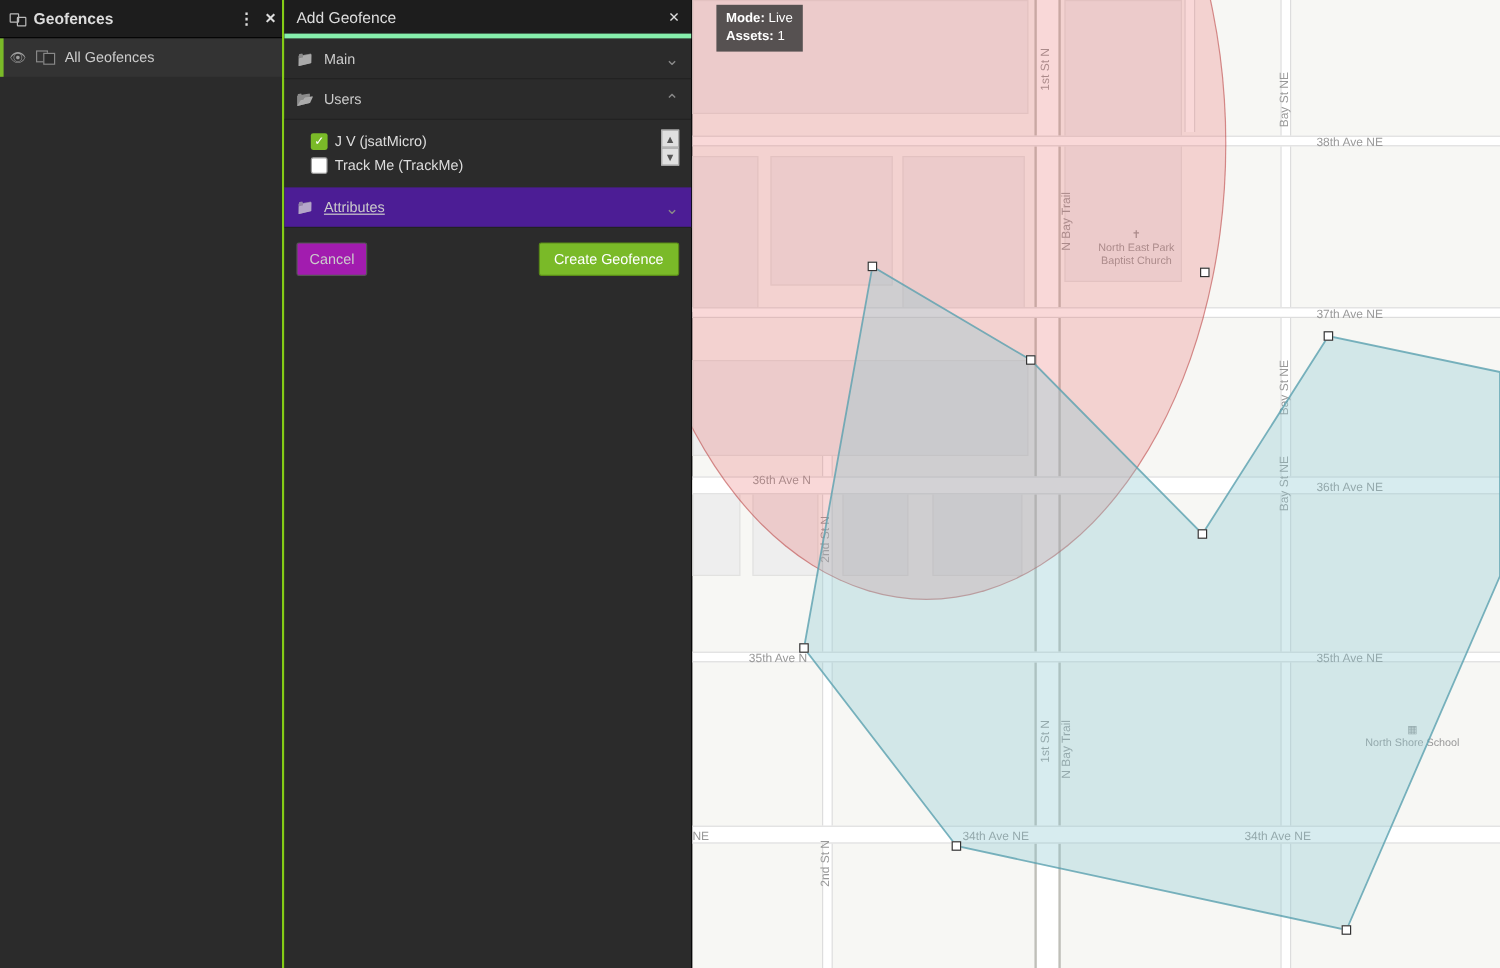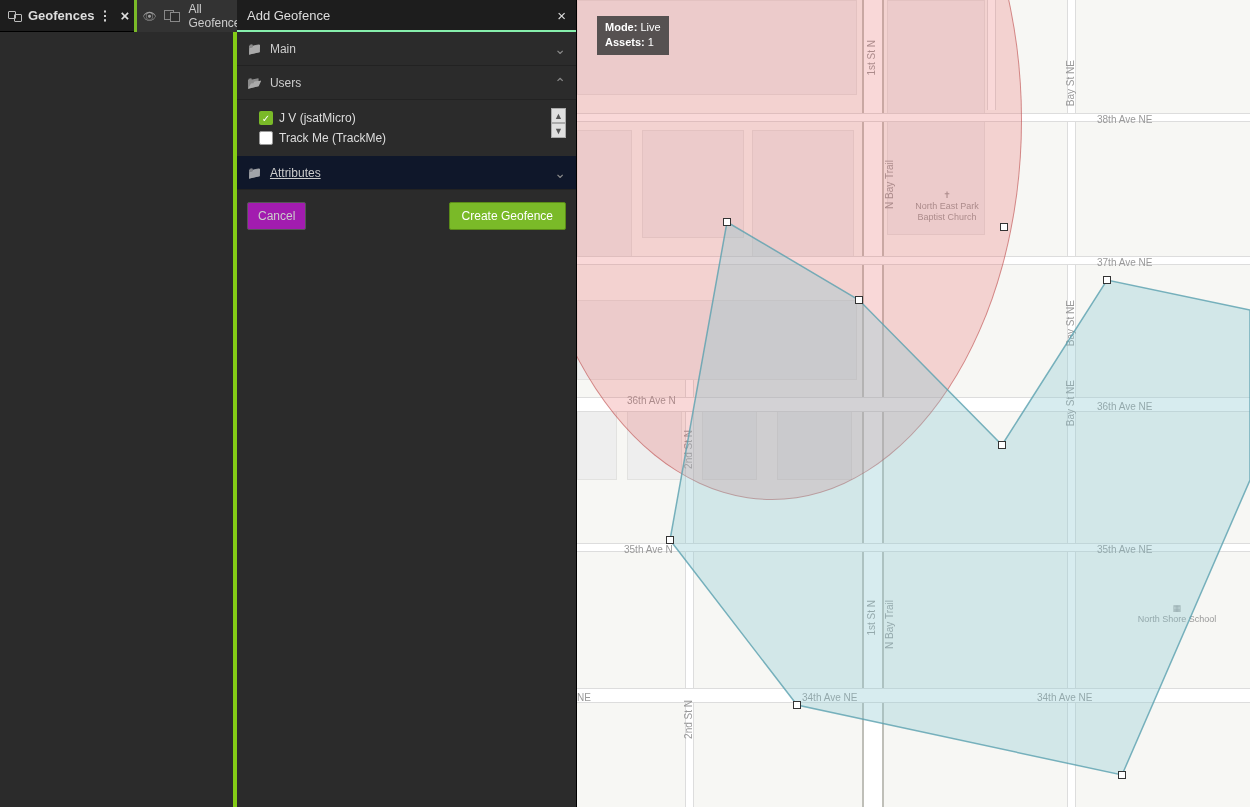--- a/index.html
+++ b/index.html
@@ -1,63 +1,63 @@
 <!DOCTYPE html>
 <html><head>
 <meta charset="utf-8">
 <style>
 * { margin: 0; padding: 0; box-sizing: border-box; font-family: Arial, sans-serif; }
 body { width: 1250px; height: 807px; overflow: hidden; display: flex; background: #1a1a1a; }
 
 
-.panel-left { width: 237px; background: #2b2b2b; border-right: 4px solid #84cc16; display: flex; flex-direction: row; }
+.panel-left { width: 237px; background: #2b2b2b; border-right: 2px solid #84cc16; display: flex; flex-direction: column; }
 .panel-left-header { height: 32px; background: #1d1d1d; display: flex; align-items: center; padding: 0 8px; color: #ddd; font-size: 13px; font-weight: bold; border-bottom: 1px solid #000; }
 .panel-left-header .title { flex: 1; display: flex; align-items: center; gap: 6px; }
 .panel-left-header .more { width: 16px; text-align: center; cursor: pointer; padding: 0 4px;}
 .panel-left-header .close { width: 16px; text-align: center; cursor: pointer; padding-left: 10px; font-size: 15px;}
 
 .search-row { height: 32px; background: #232323; display: flex; align-items: center; padding: 0 10px; gap: 8px; border-bottom: 1px solid #000;}
 .search-row input { flex: 1; background: transparent; border: none; color: #ccc; font-size: 12px; outline: none; }
 .search-row input::placeholder { color: #888; }
 
 .geofence-list { flex: 1; }
 .geofence-item { height: 32px; display: flex; align-items: center; padding: 0 24px; font-size: 12px; color: #ccc; gap: 8px; cursor: pointer; }
 .geofence-item.active { border-left: 3px solid #7aba28; background: #333; padding-left: 5px;}
 .geofence-item .color-swatch { width: 12px; height: 12px; border: 1px solid rgba(255,255,255,0.3); flex-shrink: 0; }
 .geofence-item .label { flex: 1; }
 .geofence-item .gear { opacity: 0.6; font-size: 13px; }
 
 
 .panel-mid { width: 340px; background: #2b2b2b; border-right: 1px solid #000; display: flex; flex-direction: column; }
-.panel-mid-header { height: 32px; background: #1d1d1d; display: flex; align-items: center; padding: 0 10px; color: #ddd; font-size: 13px; border-bottom: 2px solid #86efac;}
+.panel-mid-header { height: 32px; background: #1d1d1d; display: flex; align-items: center; padding: 0 10px; color: #ddd; font-size: 13px; border-bottom: 4px solid #86efac;}
 .panel-mid-header .title { flex: 1; }
 .panel-mid-header .close { cursor: pointer; font-size: 15px; }
 
 .folder-row { height: 34px; display: flex; align-items: center; padding: 0 10px; font-size: 12px; color: #ccc; gap: 8px; border-bottom: 1px solid #222; cursor: pointer; }
 .folder-row .label { flex: 1; }
 .folder-row .chev { color: #888; font-size: 14px; }
 .folder-row.attributes .label { text-decoration: underline; }
-.folder-row.attributes { background: #0f172a; }
+.folder-row.attributes { background: #4c1d95; }
 
 .user-list { background: #2b2b2b; padding: 8px 10px 8px 22px; display: flex; font-size: 12px; color: #ddd; position: relative;}
 .user-list-inner { flex: 1; }
 .user-row { display: flex; align-items: center; gap: 6px; height: 20px; }
 .user-row .chk { width: 14px; height: 14px; border-radius: 2px; flex-shrink: 0; display: flex; align-items: center; justify-content: center; font-size: 10px; }
 .chk.checked { background: #7aba28; color: #fff; }
 .chk.unchecked { background: #fff; border: 1px solid #999; }
 .user-scroll { width: 15px; display: flex; flex-direction: column; }
 .user-scroll .btn { height: 15px; background: #e0e0e0; border: 1px solid #aaa; font-size: 9px; display: flex; align-items: center; justify-content: center; color: #555; cursor: pointer; }
 
 .button-row { padding: 12px 10px; display: flex; gap: 8px; }
 .btn-cancel { background: #a21caf; border: 1px solid #555; color: #ccc; font-size: 12px; padding: 6px 10px; cursor: pointer; border-radius: 2px;}
 .btn-create { background: #7aba28; border: 1px solid #5a8a18; color: #fff; font-size: 12px; padding: 6px 12px; cursor: pointer; margin-left: auto; border-radius: 2px;}
 
 
 .map-area { flex: 1; position: relative; background: #f7f7f4; overflow: hidden; }
-.map-info { position: absolute; left: 20px; top: 16px; background: rgba(60,60,60,0.85); color: #fff; font-size: 11px; padding: 4px 8px; line-height: 1.4; z-index: 50;}
+.map-info { position: absolute; left: 20px; top: 4px; background: rgba(60,60,60,0.85); color: #fff; font-size: 11px; padding: 4px 8px; line-height: 1.4; z-index: 50;}
 .map-info b { font-weight: bold; }
 
 
 .road-h { position: absolute; height: 15px; left: 0; right: 0; background: #fff; border-top: 1px solid #ddd; border-bottom: 1px solid #ddd; }
 .road-h.minor { height: 9px; }
 .road-v { position: absolute; width: 15px; top: 0; bottom: 0; background: #fff; border-left: 1px solid #ddd; border-right: 1px solid #ddd; }
 .road-v.minor { width: 9px; }
 .road-v.main { width: 22px; background: #fff; border-left: 2px solid #bfbfb8; border-right: 2px solid #bfbfb8; }
 .road-label { position: absolute; font-size: 10px; color: #999; white-space: nowrap; }
 .road-label.v { writing-mode: vertical-rl; transform: rotate(180deg); }

